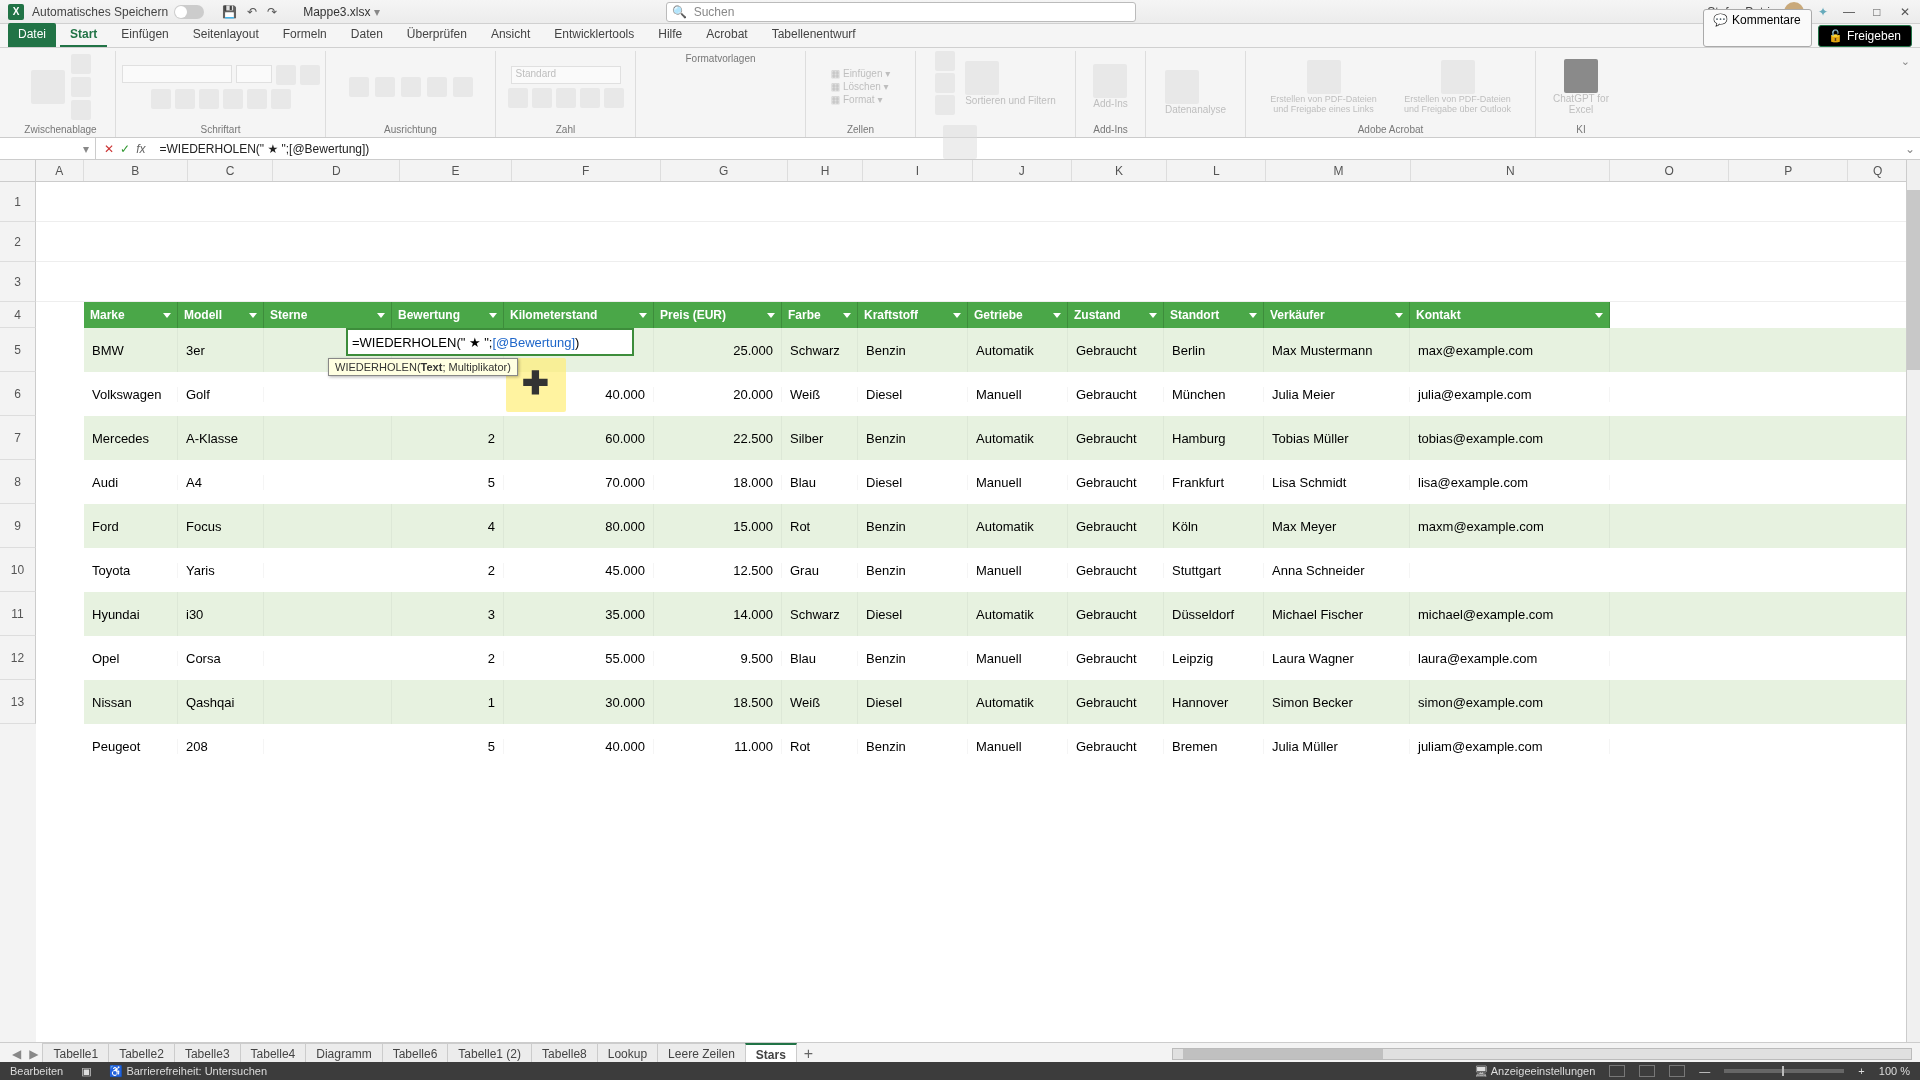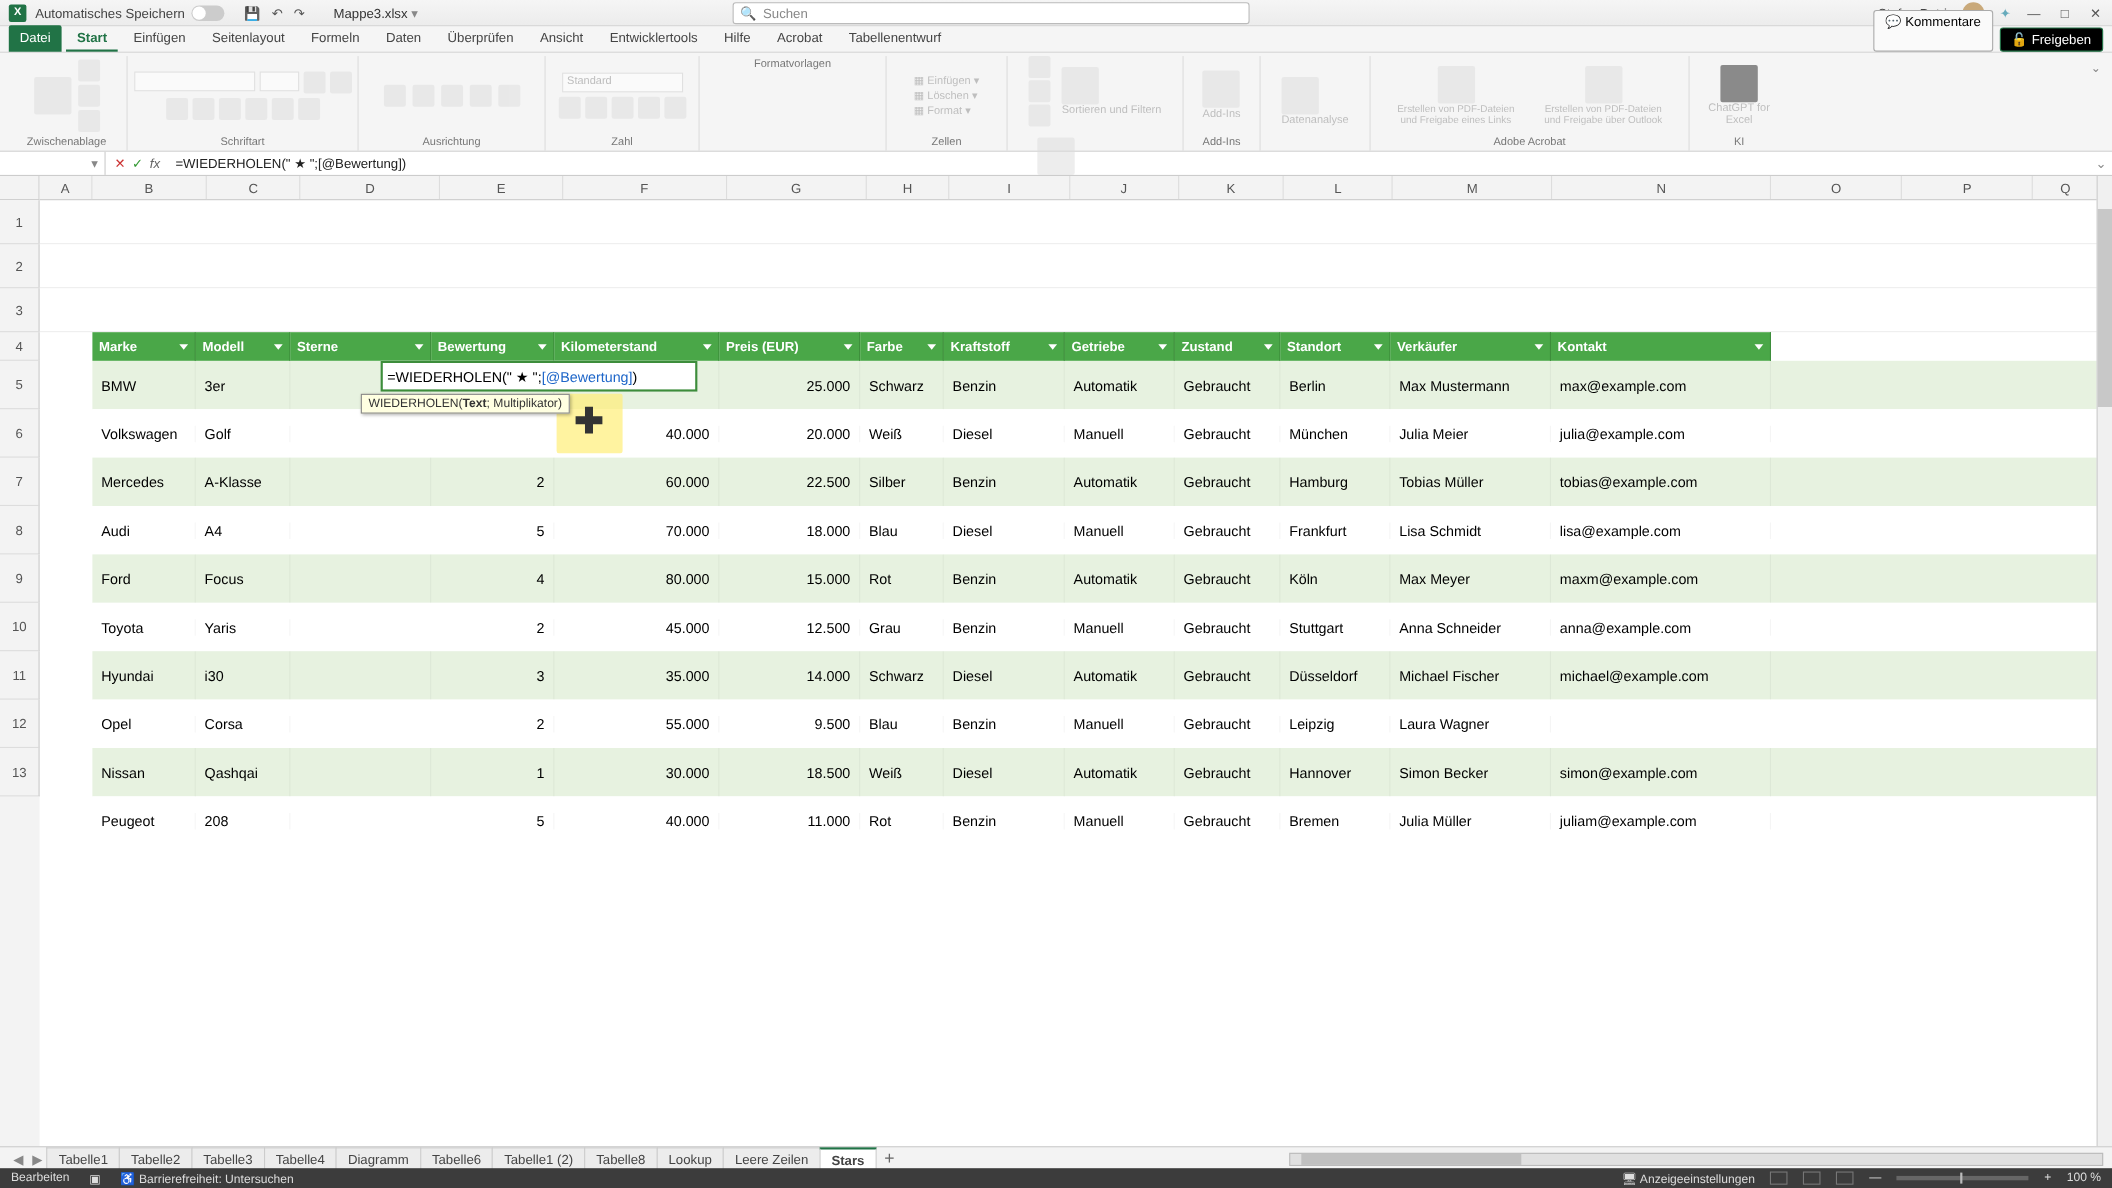--- a/index.html
+++ b/index.html
@@ -458,21 +458,20 @@
             <div class="dcell c-sterne"></div>
             <div class="dcell c-bewert num">2</div>
             <div class="dcell c-km num">45.000</div>
             <div class="dcell c-preis num">12.500</div>
             <div class="dcell c-farbe">Grau</div>
             <div class="dcell c-kraft">Benzin</div>
             <div class="dcell c-getr">Manuell</div>
             <div class="dcell c-zust">Gebraucht</div>
             <div class="dcell c-stand">Stuttgart</div>
             <div class="dcell c-verk">Anna Schneider</div>
-            <div class="dcell c-kont">anna@example.com</div>
           </div>
           <div class="drow band0">
             <div class="dcell c-marke">Hyundai</div>
             <div class="dcell c-modell">i30</div>
             <div class="dcell c-sterne"></div>
             <div class="dcell c-bewert num">3</div>
             <div class="dcell c-km num">35.000</div>
             <div class="dcell c-preis num">14.000</div>
             <div class="dcell c-farbe">Schwarz</div>
             <div class="dcell c-kraft">Diesel</div>
@@ -488,20 +487,21 @@
             <div class="dcell c-sterne"></div>
             <div class="dcell c-bewert num">2</div>
             <div class="dcell c-km num">55.000</div>
             <div class="dcell c-preis num">9.500</div>
             <div class="dcell c-farbe">Blau</div>
             <div class="dcell c-kraft">Benzin</div>
             <div class="dcell c-getr">Manuell</div>
             <div class="dcell c-zust">Gebraucht</div>
             <div class="dcell c-stand">Leipzig</div>
             <div class="dcell c-verk">Laura Wagner</div>
+            <div class="dcell c-kont">laura@example.com</div>
           </div>
           <div class="drow band0">
             <div class="dcell c-marke">Nissan</div>
             <div class="dcell c-modell">Qashqai</div>
             <div class="dcell c-sterne"></div>
             <div class="dcell c-bewert num">1</div>
             <div class="dcell c-km num">30.000</div>
             <div class="dcell c-preis num">18.500</div>
             <div class="dcell c-farbe">Weiß</div>
             <div class="dcell c-kraft">Diesel</div>

